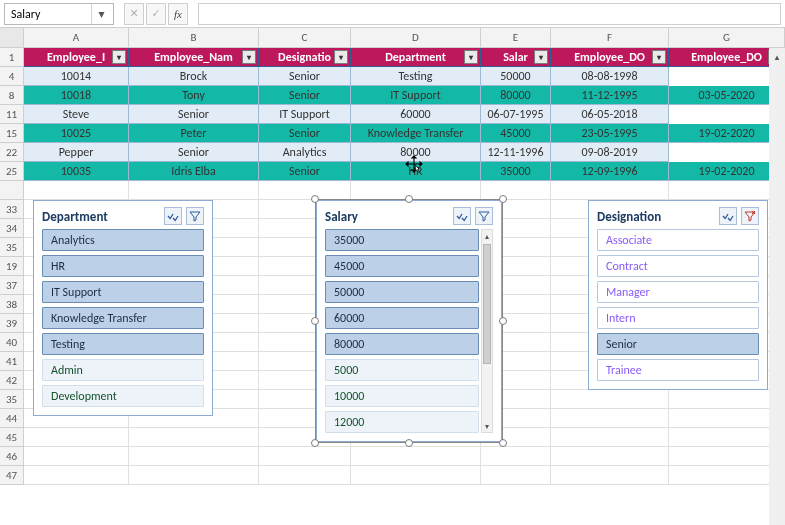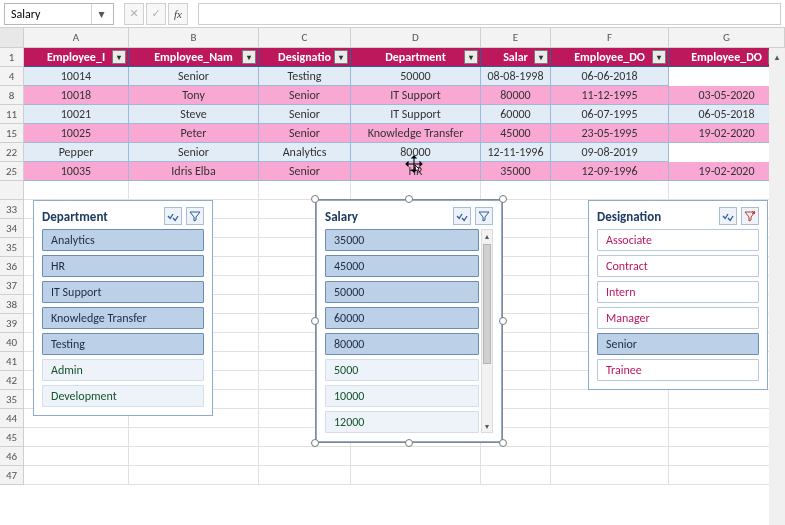--- a/index.html
+++ b/index.html
@@ -105,21 +105,21 @@
   .thcell .fdrop {
     position:absolute; right:2px; top:2px;
     width:14px; height:14px;
     background:#eaeaea;
     border:1px solid #7a7a7a;
     display:flex;align-items:center;justify-content:center;
     font-size:8px; color:#333;
   }
   .grow.data > .cell { border-right:1px solid #9fb9d4; border-bottom:1px solid #9fb9d4; }
   .grow.data.z0 > .cell { background:#e2ecf6; }
-  .grow.data.z1 > .cell { background:#f9a8d4; }
+  .grow.data.z1 > .cell { background:#14b8a6; }
   .grow.data > .cell.al { justify-content:center; }
 
   
   .vscroll {
     position:absolute; right:0; top:48px; bottom:0; width:16px;
     background:#f0f0f0;
   }
   .vscroll .arrow {
     height:16px; display:flex; align-items:center; justify-content:center;
     color:#555; font-size:9px;
@@ -168,21 +168,21 @@
   .sb-scroll .sarrow { font-size:8px; color:#555; padding:1px 0;}
   .sitem {
     height:22px; padding:0 8px;
     display:flex; align-items:center;
     border:1px solid #b6c8e0;
     border-radius:1px;
     font-size:12px;
   }
   .sitem.sel { background:#bcd0e8; border-color:#6b8cb5; color:#1e2d44; }
   .sitem.off { background:#eef3fa; color:#14532d; border-color:#d3deec;}
-  .sitem.plain { background:#fff; color:#be185d; }
+  .sitem.plain { background:#fff; color:#8b5cf6; }
 
   
   .handles { position:absolute; inset:-1px; pointer-events:none; }
   .hd { position:absolute; width:8px; height:8px;
         border:1px solid #7c7c7c; background:#fff; border-radius:50%; }
   .hd.tl{left:-5px;top:-5px}.hd.tr{right:-5px;top:-5px}
   .hd.bl{left:-5px;bottom:-5px}.hd.br{right:-5px;bottom:-5px}
   .hd.tm{left:calc(50% - 4px);top:-5px}.hd.bm{left:calc(50% - 4px);bottom:-5px}
   .hd.ml{left:-5px;top:calc(50% - 4px)}.hd.mr{right:-5px;top:calc(50% - 4px)}
 
@@ -248,39 +248,38 @@
           <div class="fdrop">▾</div>
         </div>
         <div class="thcell">
           <span>Employee_DO</span>
           <div class="fdrop">▾</div>
         </div>
       </div>
       <div class="grow data z0">
         <div class="rowhdr">4</div>
         <div class="cell al">10014</div>
+        <div class="cell al">Brock</div>
         <div class="cell al">Senior</div>
         <div class="cell al">Testing</div>
         <div class="cell al">50000</div>
         <div class="cell al">08-08-1998</div>
-        <div class="cell al">06-06-2018</div>
       </div>
       <div class="grow data z1">
         <div class="rowhdr">8</div>
         <div class="cell al">10018</div>
         <div class="cell al">Tony</div>
         <div class="cell al">Senior</div>
         <div class="cell al">IT Support</div>
         <div class="cell al">80000</div>
         <div class="cell al">11-12-1995</div>
         <div class="cell al">03-05-2020</div>
       </div>
       <div class="grow data z0">
         <div class="rowhdr">11</div>
-        <div class="cell al">10021</div>
         <div class="cell al">Steve</div>
         <div class="cell al">Senior</div>
         <div class="cell al">IT Support</div>
         <div class="cell al">60000</div>
         <div class="cell al">06-07-1995</div>
         <div class="cell al">06-05-2018</div>
       </div>
       <div class="grow data z1">
         <div class="rowhdr">15</div>
         <div class="cell al">10025</div>
@@ -344,21 +343,21 @@
         <div class="rowhdr">35</div>
         <div class="cell al"></div>
         <div class="cell al"></div>
         <div class="cell al"></div>
         <div class="cell al"></div>
         <div class="cell al"></div>
         <div class="cell al"></div>
         <div class="cell al"></div>
       </div>
       <div class="grow empty">
-        <div class="rowhdr">36</div>
+        <div class="rowhdr">19</div>
         <div class="cell al"></div>
         <div class="cell al"></div>
         <div class="cell al"></div>
         <div class="cell al"></div>
         <div class="cell al"></div>
         <div class="cell al"></div>
         <div class="cell al"></div>
       </div>
       <div class="grow empty">
         <div class="rowhdr">37</div>
@@ -555,22 +554,22 @@
           <svg viewBox="0 0 12 12">
               <path fill="none" stroke="#c0392b" d="M1 2h10L7 7v3l-2 1V7z" stroke-width="1"></path>
               <path stroke="#c0392b" d="M8 1l3 3M11 1l-3 3" stroke-width="1"></path>
             </svg>
         </div>
       </div>
     </div>
     <div class="slicer-body" id="slicer-designation-body">
         <div class="sitem plain">Associate</div>
         <div class="sitem plain">Contract</div>
+        <div class="sitem plain">Manager</div>
         <div class="sitem plain">Intern</div>
-        <div class="sitem plain">Manager</div>
         <div class="sitem sel">Senior</div>
         <div class="sitem plain">Trainee</div>
       </div>
   </div>
 
   <div class="move-cursor" style="top:107px;">
     <svg viewBox="0 0 18 18">
       <g fill="none" stroke="#000" stroke-width="1.1">
         <path d="M9 1l-2 2h4zM9 17l-2-2h4zM1 9l2-2v4zM17 9l-2-2v4z" fill="#000"></path>
         <path d="M9 3v12M3 9h12"></path>

